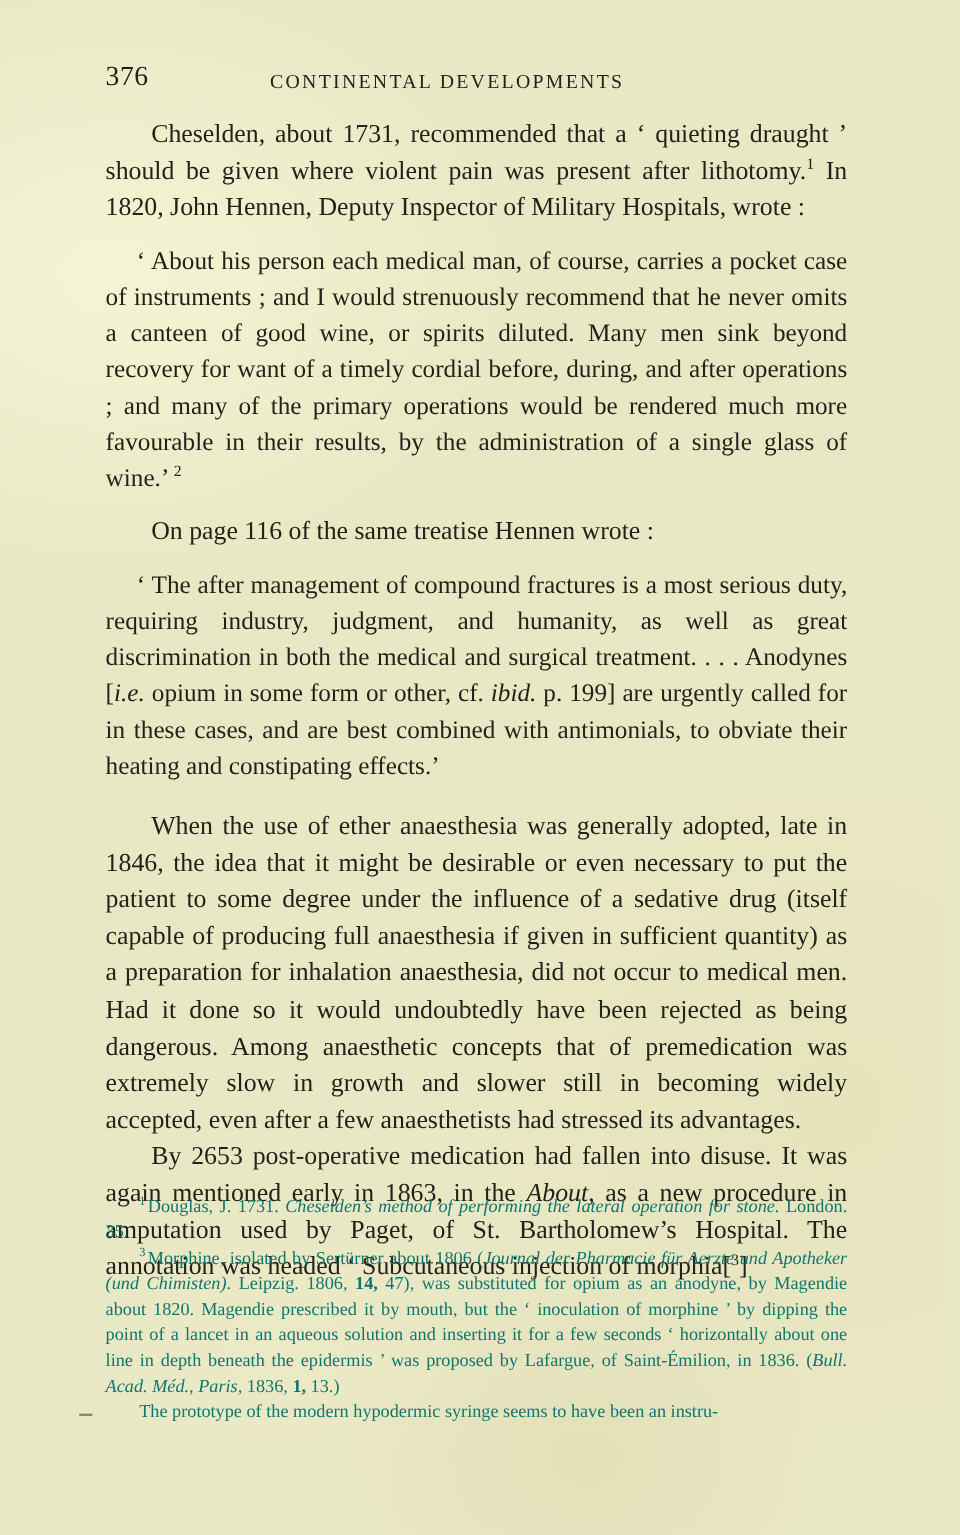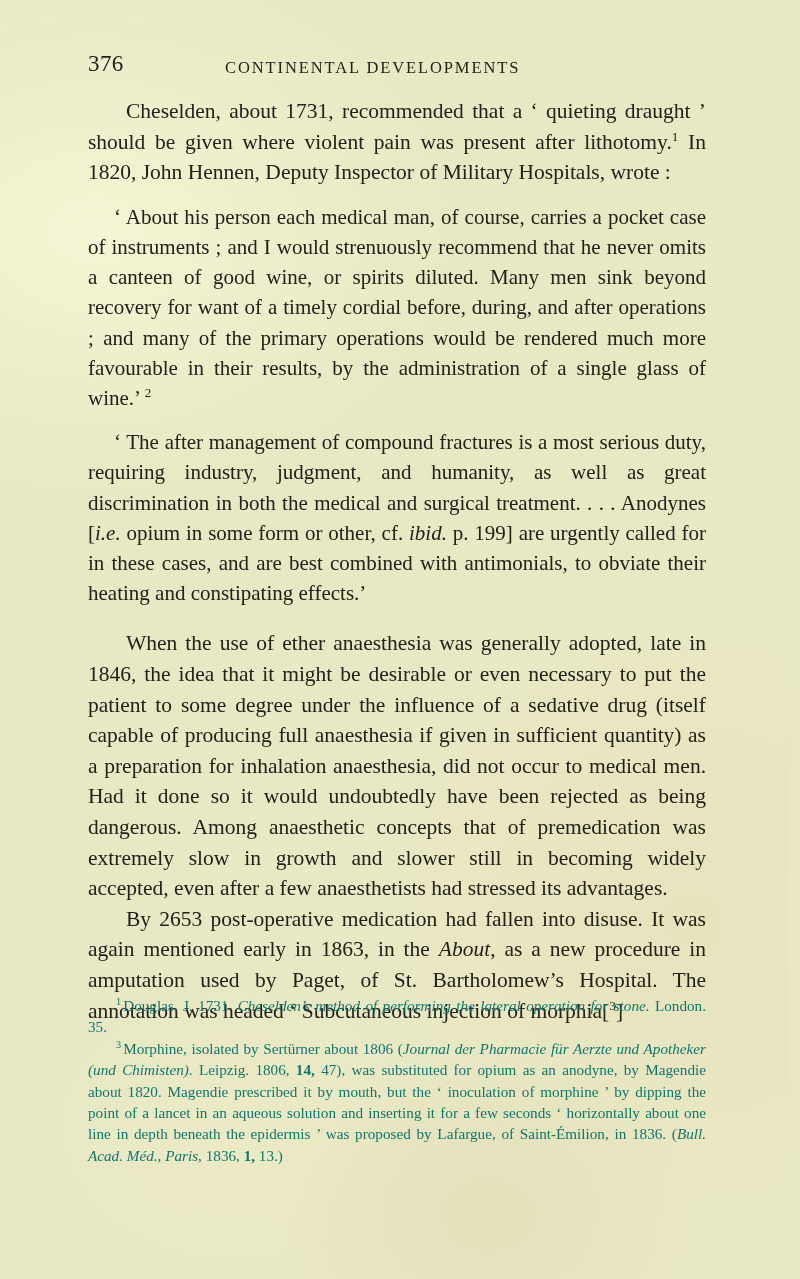--- a/index.html
+++ b/index.html
@@ -154,34 +154,39 @@
     </div>
 
     <div class="body-text">
 
       <p class="para"><span>Cheselden, about 1731, recommended that a ‘ quieting draught ’ should be given where violent pain was present after lithotomy.</span><sup class="fn-ref">1</sup><span> In 1820, John Hennen, Deputy Inspector of Military Hospitals, wrote :</span></p>
 
       <div class="quote">
         <p><span>‘ About his person each medical man, of course, carries a pocket case of instruments ; and I would strenuously recommend that he never omits a canteen of good wine, or spirits diluted. Many men sink beyond recovery for want of a timely cordial before, during, and after operations ; and many of the primary operations would be rendered much more favourable in their results, by the administration of a single glass of wine.’ </span><sup class="fn-ref">2</sup></p>
       </div>
 
+      <p class="para para-gap">On page 116 of the same treatise Hennen wrote :</p>
 
       <div class="quote">
         <p><span>‘ The after management of compound fractures is a most serious duty, requiring industry, judgment, and humanity, as well as great discrimination in both the medical and surgical treatment. . . . Anodynes [</span><i>i.e.</i><span> opium in some form or other, cf. </span><i>ibid.</i><span> p. 199] are urgently called for in these cases, and are best combined with antimonials, to obviate their heating and constipating effects.’</span></p>
       </div>
 
       <p class="para para-gap" style="margin-top:20px">When the use of ether anaesthesia was generally adopted, late in 1846, the idea that it might be desirable or even necessary to put the patient to some degree under the influence of a sedative drug (itself capable of producing full anaesthesia if given in sufficient quantity) as a preparation for inhalation anaesthesia, did not occur to medical men. Had it done so it would undoubtedly have been rejected as being dangerous. Among anaesthetic concepts that of premedication was extremely slow in growth and slower still in becoming widely accepted, even after a few anaesthetists had stressed its advantages.</p>
 
       <p class="para"><span>By 2653 post-operative medication had fallen into disuse. It was again mentioned early in 1863, in the </span><i>About</i><span>, as a new procedure in amputation used by Paget, of St. Bartholomew’s Hospital. The annotation was headed ‘ Subcutaneous injection of morphia[</span><sup class="fn-ref">3</sup><span>]</span></p>
 
     </div>
   </div>
 
   <div class="footnotes">
 
     <p><sup>1</sup><span>Douglas, J.   1731.   </span><i>Cheselden’s method of performing the lateral operation for stone.</i><span> London.   35.</span></p>
 
 
     <p><sup>3</sup><span>Morphine, isolated by Sertürner about 1806 (</span><i>Journal der Pharmacie für Aerzte und Apotheker (und Chimisten)</i><span>. Leipzig.   1806, </span><b>14,</b><span> 47), was substituted for opium as an anodyne, by Magendie about 1820.   Magendie prescribed it by mouth, but the ‘ inoculation of morphine ’ by dipping the point of a lancet in an aqueous solution and inserting it for a few seconds ‘ horizontally about one line in depth beneath the epidermis ’ was proposed by Lafargue, of Saint-Émilion, in 1836.   (</span><i>Bull. Acad. Méd., Paris</i><span>, 1836, </span><b>1,</b><span> 13.)</span></p>
 
+    <p class="fn-last" style="position:relative">
+      <span class="dash-mark"></span>
+      <span>The prototype of the modern hypodermic syringe seems to have been an instru-</span>
+    </p>
 
   </div>
 </div>
 
 </body></html>

